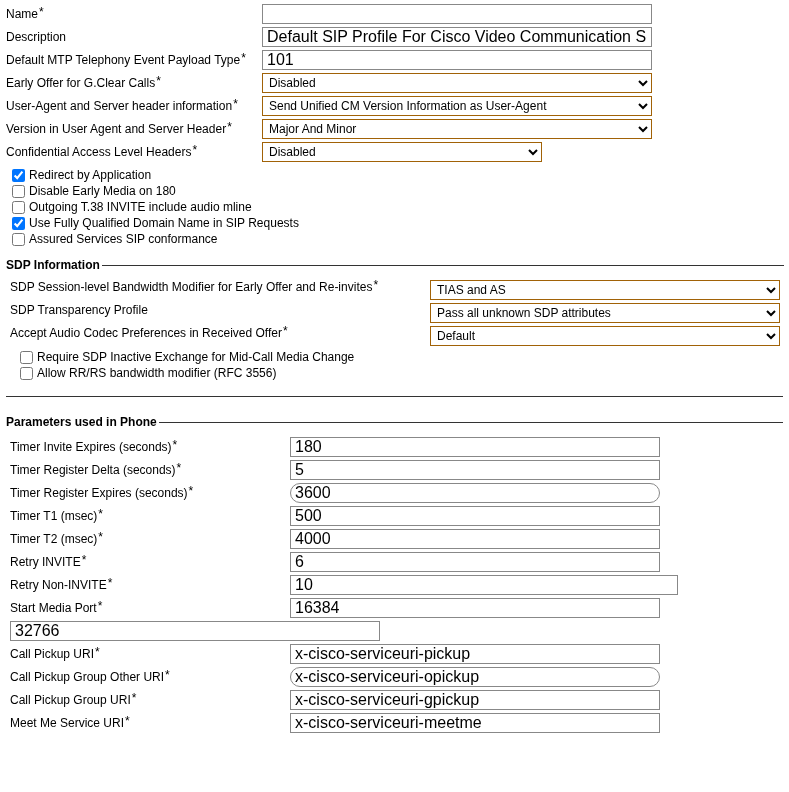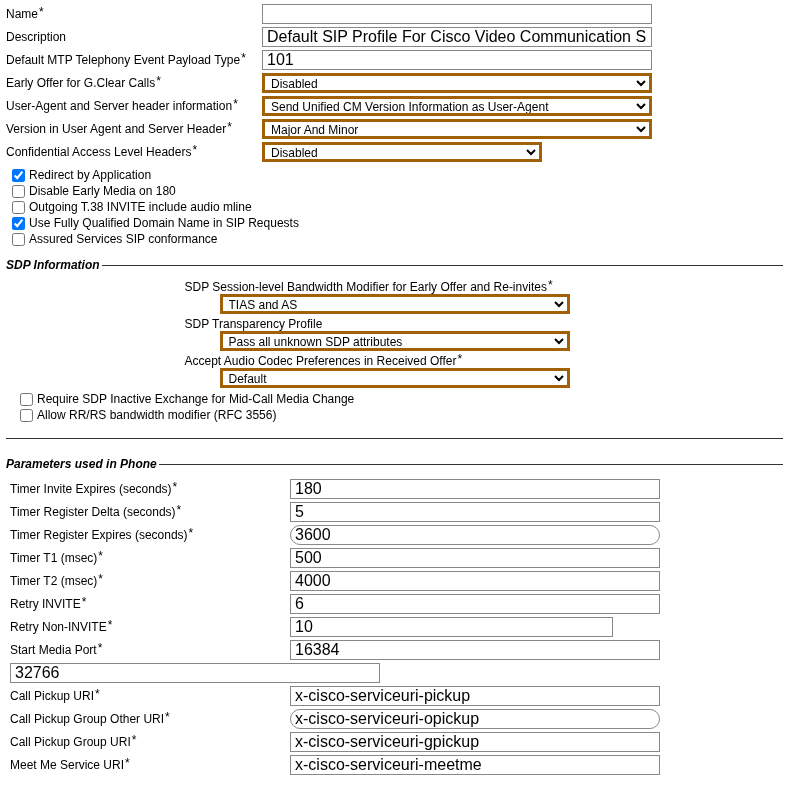--- a/index.html
+++ b/index.html
@@ -39,52 +39,51 @@
   .name-field {
     width: 390px;
     background: #3a72cc;
     color: #fff;
     border: 1px solid #6f9edb;
   }
   select {
     font-family: Arial, Helvetica, sans-serif;
     font-size: 12px;
     height: 20px;
-    border: 3px solid #a16207;
+    border: 1px solid #a16207;
     background: #fff;
     padding: 0 2px;
   }
   fieldset {
     border: 1px solid #333;
     border-left: none;
     border-right: none;
     border-bottom: none;
     margin: 12px 0 0 0;
     padding: 8px 4px 4px 4px;
   }
   legend {
     font-weight: bold;
     padding: 0 2px 0 0;
     margin-left: -4px;
-    font-style: italic;
   }
   .chk-row {
     display: flex;
     align-items: center;
     margin: 2px 0;
     gap: 4px;
   }
   input[type="checkbox"] {
     width: 13px;
     height: 13px;
     margin: 0;
   }
   .top-grid .row .label-col { width: 256px; }
   .phone .row .label-col { width: 280px; }
-  .sdp-row { display:flex; align-items:center; margin-bottom:3px;flex-direction:column; }
+  .sdp-row { display:flex; align-items:flex-start; margin-bottom:3px; }
   .sdp-label { width: 420px; }
   .sdp-sel { width: 350px; }
   hr.sep { border:none; border-top:1px solid #333; margin:10px 0 0 0; }
 </style>
 </head>
 <body>
 
 <div class="top-grid">
   <div class="row">
     <div class="label-col"><span class="label req">Name</span></div>
@@ -189,21 +188,21 @@
       <div class="row">
         <div class="label-col"><span class="label req">Timer T2 (msec)</span></div>
         <input type="text" style="width: 370px;" value="4000">
       </div>
       <div class="row">
         <div class="label-col"><span class="label req">Retry INVITE</span></div>
         <input type="text" style="width: 370px;" value="6">
       </div>
       <div class="row">
         <div class="label-col"><span class="label req">Retry Non-INVITE</span></div>
-        <input type="text" style="width: 323px;" value="10">
+        <input type="text" style="width: 388px;" value="10">
       </div>
       <div class="row">
         <div class="label-col"><span class="label req">Start Media Port</span></div>
         <input type="text" style="width: 370px;" value="16384">
       </div>
       <div class="row">
         <input type="text" style="width: 370px;" value="32766">
       </div>
       <div class="row">
         <div class="label-col"><span class="label req">Call Pickup URI</span></div>

